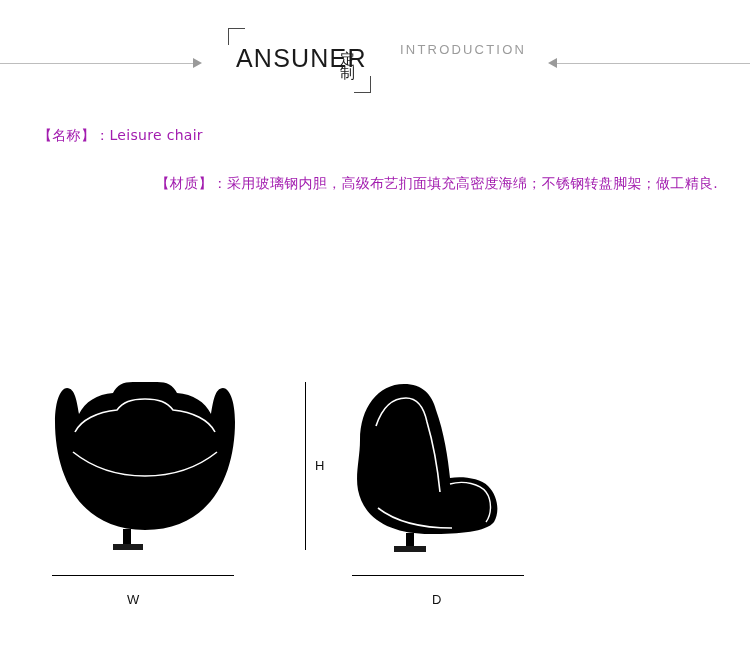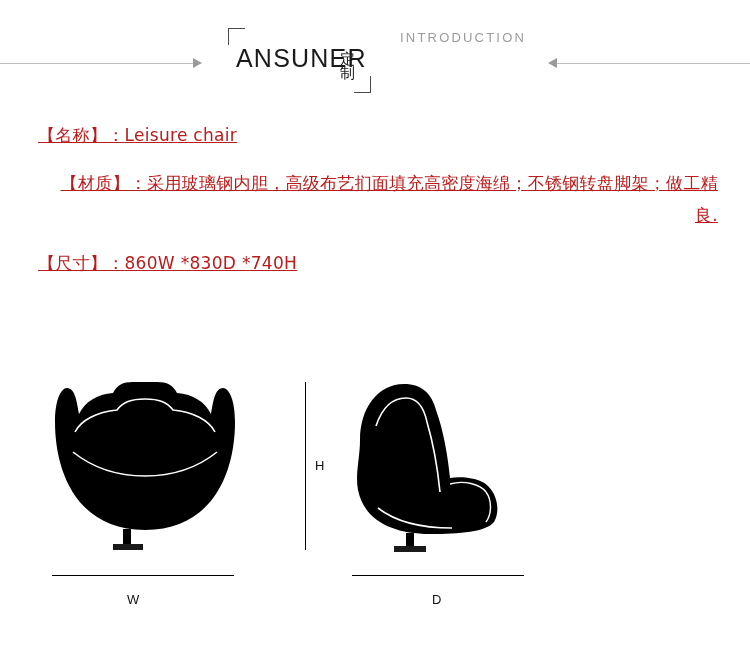--- a/index.html
+++ b/index.html
@@ -98,43 +98,42 @@
     top: 26px;
   }
   .title-cn {
     font-size: 27px;
     font-weight: bold;
     color: #111;
     letter-spacing: 1px;
     font-family: "DejaVu Sans", sans-serif;
   }
   .title-en {
-    margin-top: 4px;
+    margin-top: 16px;
     font-size: 13px;
     color: #9b9b9b;
     letter-spacing: 2.2px;
     text-align: center;
     font-family: "Liberation Sans", sans-serif;
   }
 
   
   .specs {
     position: absolute;
     left: 38px;
     top: 120px;
     width: 680px;
   }
   .spec-row {
-    font-size: 17px;
+    font-size: 14px;
     line-height: 30px;
-    color: #b91c1c;
+    color: #a21caf;
     margin-bottom: 17px;
     font-family: "DejaVu Sans", "Liberation Sans", sans-serif;
     letter-spacing: 0.3px;
-    text-decoration: underline;
   }
   .spec-row.multiline {
     line-height: 32px;
     text-align: right;
   }
 
   
   .drawings {
     position: absolute;
     top: 370px;
@@ -206,23 +205,20 @@
     <div class="title-en">INTRODUCTION</div>
   </div>
 </div>
 
 <div class="specs">
   <div class="spec-row">
     <span>【名称】：</span><span>Leisure chair</span>
   </div>
   <div class="spec-row multiline">
     <span>【材质】：</span><span>采用玻璃钢内胆，高级布艺扪面填充高密度海绵；不锈钢转盘脚架；做工精良.</span>
-  </div>
-  <div class="spec-row">
-    <span>【尺寸】：</span><span>860W *830D *740H</span>
   </div>
 </div>
 
 <div class="drawings">
 
   <div class="chair-front">
     <svg width="200" height="185" viewBox="0 0 200 185">
       <path d="M10 42
                C10 20 16 8 22 8
                C30 8 32 22 34 34

